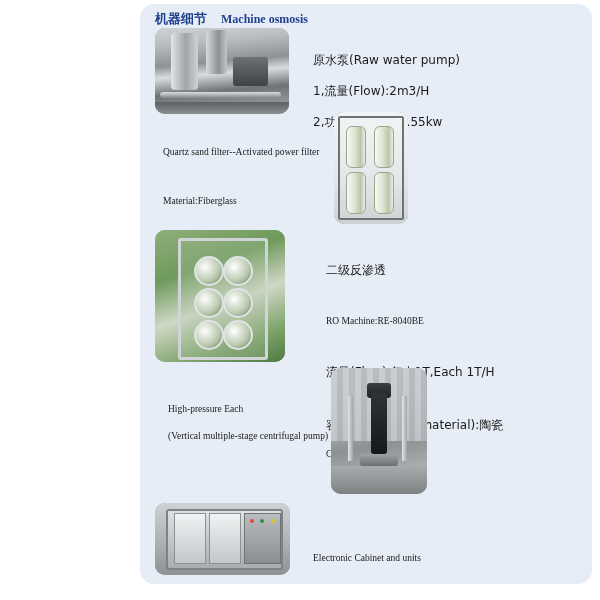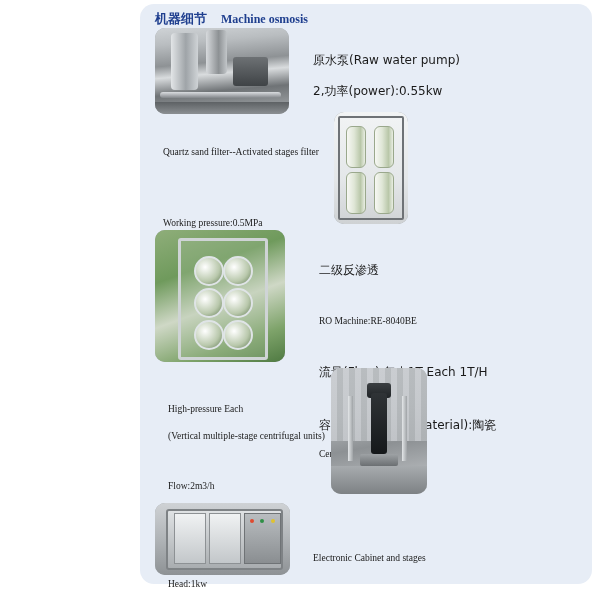--- a/index.html
+++ b/index.html
@@ -217,21 +217,21 @@
     position: absolute; width: 4px; height: 4px; border-radius: 50%;
     background: #e04a2f;
   }
   .p5 .led1 { left: 70%; top: 22%; }
   .p5 .led2 { left: 78%; top: 22%; background:#2f8f46; }
   .p5 .led3 { left: 86%; top: 22%; background:#e0c22f; }
 
   
   .t-pump   { left: 313px; top: 38px;  width: 170px; }
   .t-quartz { left: 163px; top: 132px; width: 200px; }
-  .t-ro     { left: 319px; top: 248px; width: 180px; }
+  .t-ro     { left: 326px; top: 248px; width: 180px; }
   .t-hp     { left: 168px; top: 389px; width: 165px; }
   .t-cab    { left: 313px; top: 538px; width: 160px; }
 
   .line { display: block; }
   .gap { height: 8px; }
 </style>
 </head>
 <body>
 
 <div class="page">
@@ -247,35 +247,37 @@
     <div class="bg"></div>
     <div class="tank"></div>
     <div class="tank2"></div>
     <div class="motor"></div>
     <div class="pipe"></div>
     <div class="floor"></div>
   </div>
 
   <div class="txt t-pump">
     <span class="line cn">原水泵(Raw water pump)</span>
+    <span class="line cn">1,流量(Flow):2m3/H</span>
     <span class="line cn">2,功率(power):0.55kw</span>
   </div>
 
   <div class="photo p2">
     <div class="bg"></div>
     <div class="frame"></div>
     <div class="vessel v1"></div>
     <div class="vessel v2"></div>
     <div class="vessel v3"></div>
     <div class="vessel v4"></div>
   </div>
 
   <div class="txt t-quartz">
-    <span class="line">Quartz sand filter--Activated stages filter</span>
-    <div class="gap"></div>
+    <span class="line">Quartz sand filter--Activated power filter</span>
+    <div class="gap"></div>
+    <span class="line">Material:Fiberglass</span>
     <div class="gap"></div>
     <span class="line">Working pressure:0.5MPa</span>
     <div class="gap"></div>
     <span class="line">Control by hand</span>
   </div>
 
   <div class="photo p3">
     <div class="bg"></div>
     <div class="frame"></div>
     <div class="ring r1"></div>
@@ -303,37 +305,36 @@
     <div class="pipeL"></div>
     <div class="pipeR"></div>
     <div class="pumphead"></div>
     <div class="pumpbody"></div>
     <div class="base"></div>
     <div class="floor"></div>
   </div>
 
   <div class="txt t-hp">
     <span class="line">High-pressure Each</span>
-    <span class="line">(Vertical multiple-stage centrifugal units)</span>
-    <div class="gap"></div>
-    <span class="line">Flow:2m3/h</span>
+    <span class="line">(Vertical multiple-stage centrifugal pump)</span>
+    <div class="gap"></div>
     <div class="gap"></div>
     <span class="line">Pumping Head:112m</span>
     <div class="gap"></div>
     <span class="line">Head:1kw</span>
   </div>
 
   <div class="photo p5">
     <div class="bg"></div>
     <div class="cab"></div>
     <div class="door d1"></div>
     <div class="door d2"></div>
     <div class="panelsm"></div>
     <div class="led led1"></div>
     <div class="led led2"></div>
     <div class="led led3"></div>
   </div>
 
   <div class="txt t-cab">
-    <span class="line">Electronic Cabinet and stages</span>
+    <span class="line">Electronic Cabinet and units</span>
   </div>
 
 </div>
 
 </body></html>

